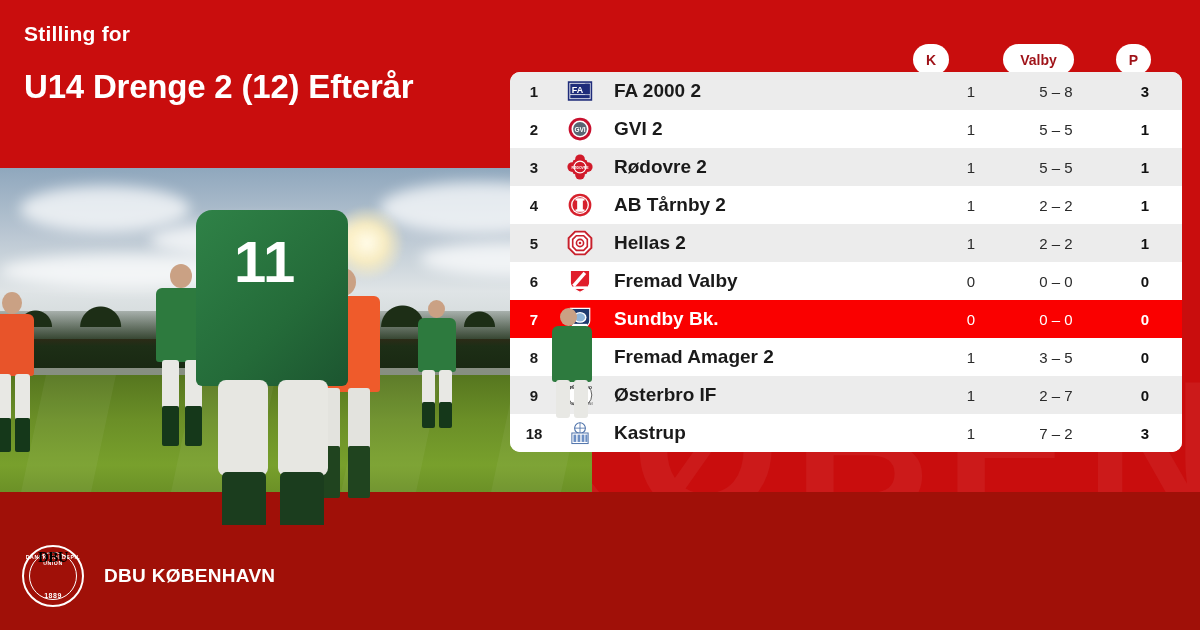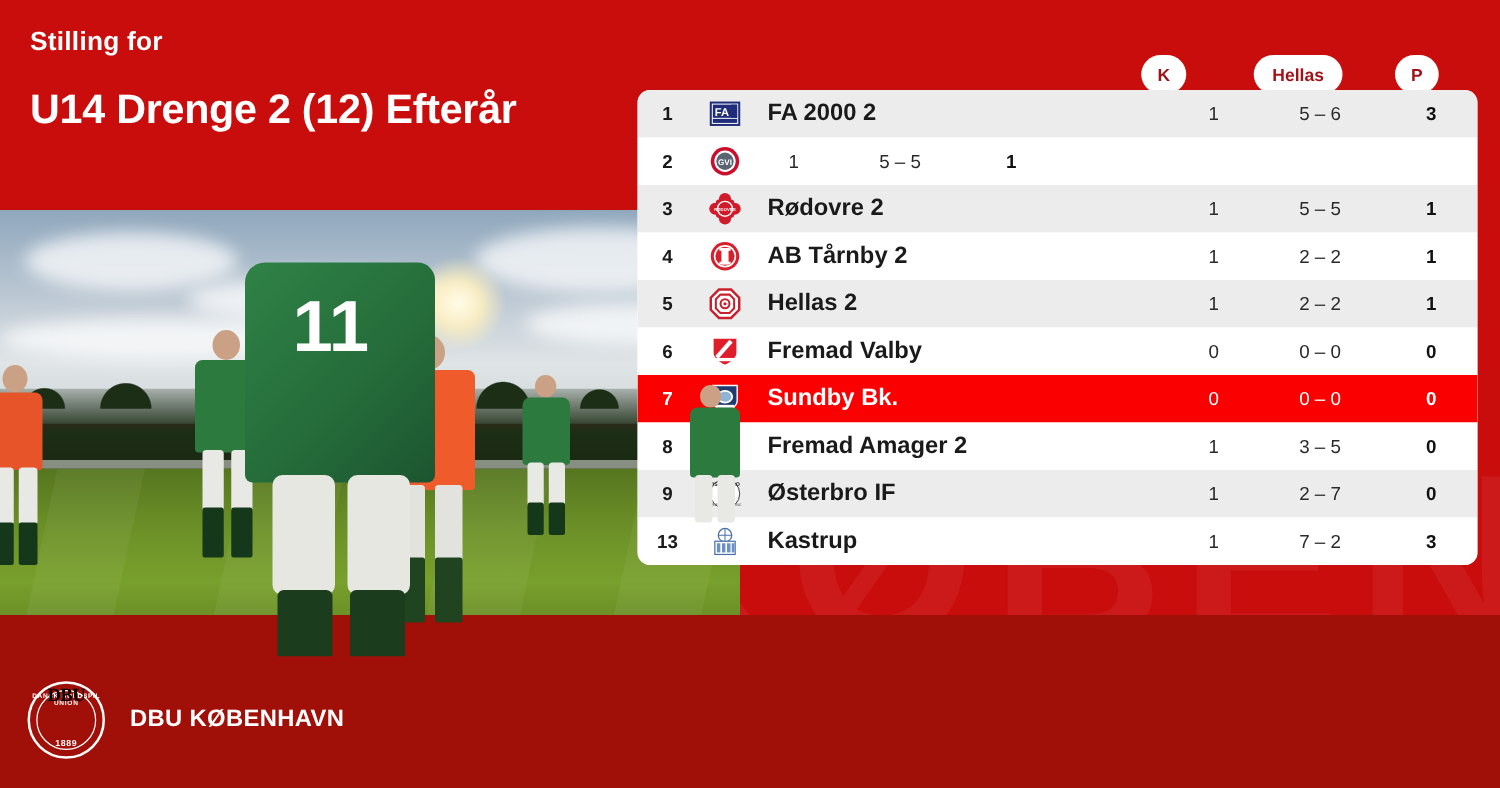--- a/index.html
+++ b/index.html
@@ -367,50 +367,51 @@
   <div class="logo-wrap">
     <div class="logo-ring"></div>
     <div class="logo-ring2"></div>
     <div class="logo-arc">DANSK BOLDSPIL UNION</div>
     <div class="logo-dbu">DBU</div>
     <div class="logo-year">1889</div>
   </div>
   <div class="footer-text">DBU KØBENHAVN</div>
 
   <div class="badge badge-k">K</div>
-  <div class="badge badge-score">Hellas</div>
+  <div class="badge badge-score">Valby</div>
   <div class="badge badge-p">P</div>
 
   <div class="table" id="tbl">
       <div class="row alt">
         <div class="c-pos">1</div>
         <div class="c-logo">
           <svg class="crest" viewBox="0 0 32 32" xmlns="http://www.w3.org/2000/svg">
             <rect x="2" y="5" width="28" height="22" fill="#ffffff" stroke="#1F2C7A" stroke-width="2"></rect>
             <rect x="4" y="7" width="24" height="13" fill="#1F2C7A"></rect>
             <text x="13" y="18" font-size="11" font-weight="bold" fill="#ffffff" font-family="Liberation Sans, sans-serif" text-anchor="middle">FA</text>
             <rect x="22" y="7" width="6" height="13" fill="#1F2C7A"></rect>
             <rect x="4" y="21" width="24" height="4" fill="#1F2C7A"></rect>
           </svg>
         </div>
         <div class="c-team">FA 2000 2</div>
         <div class="c-k">1</div>
-        <div class="c-score">5 – 6</div>
+        <div class="c-score">5 – 8</div>
         <div class="c-p">3</div>
       </div>
       <div class="row">
         <div class="c-pos">2</div>
         <div class="c-logo">
           <svg class="crest" viewBox="0 0 32 32" xmlns="http://www.w3.org/2000/svg">
             <circle cx="16" cy="16" r="14" fill="#C8102E"></circle>
             <circle cx="16" cy="16" r="10.5" fill="#ffffff"></circle>
             <circle cx="16" cy="16" r="8.5" fill="#5A6472"></circle>
             <text x="16" y="19.5" font-size="8" font-weight="bold" fill="#ffffff" font-family="Liberation Sans, sans-serif" text-anchor="middle">GVI</text>
           </svg>
         </div>
+        <div class="c-team">GVI 2</div>
         <div class="c-k">1</div>
         <div class="c-score">5 – 5</div>
         <div class="c-p">1</div>
       </div>
       <div class="row alt">
         <div class="c-pos">3</div>
         <div class="c-logo">
           <svg class="crest" viewBox="0 0 32 32" xmlns="http://www.w3.org/2000/svg">
             <g fill="#D11A2A">
               <circle cx="16" cy="6.5" r="6"></circle>
@@ -514,21 +515,21 @@
             <path d="M16 11 L20.5 15 L17.5 16.5 L20 22 L15.5 22 L13 17 L11 19 L11 13 Z" fill="#E0202C"></path>
             <text x="16" y="28.4" font-size="3.6" fill="#444444" font-family="Liberation Sans, sans-serif" text-anchor="middle">IDRÆTSFORENING</text>
           </svg>
         </div>
         <div class="c-team">Østerbro IF</div>
         <div class="c-k">1</div>
         <div class="c-score">2 – 7</div>
         <div class="c-p">0</div>
       </div>
       <div class="row">
-        <div class="c-pos">13</div>
+        <div class="c-pos">18</div>
         <div class="c-logo">
           <svg class="crest" viewBox="0 0 32 32" xmlns="http://www.w3.org/2000/svg">
             <circle cx="16" cy="10" r="6.6" fill="#ffffff" stroke="#4A6FA8" stroke-width="1.3"></circle>
             <path d="M16 3.4 L16 16.6 M9.4 10 H22.6" stroke="#4A6FA8" stroke-width="1"></path>
             <rect x="6" y="16" width="20" height="13" fill="#ffffff" stroke="#4A6FA8" stroke-width="1.2"></rect>
             <g fill="#6C8FC4">
               <rect x="8" y="18" width="3.4" height="9"></rect>
               <rect x="13" y="18" width="3.4" height="9"></rect>
               <rect x="18" y="18" width="3.4" height="9"></rect>
               <rect x="22.6" y="18" width="2.6" height="9"></rect>

